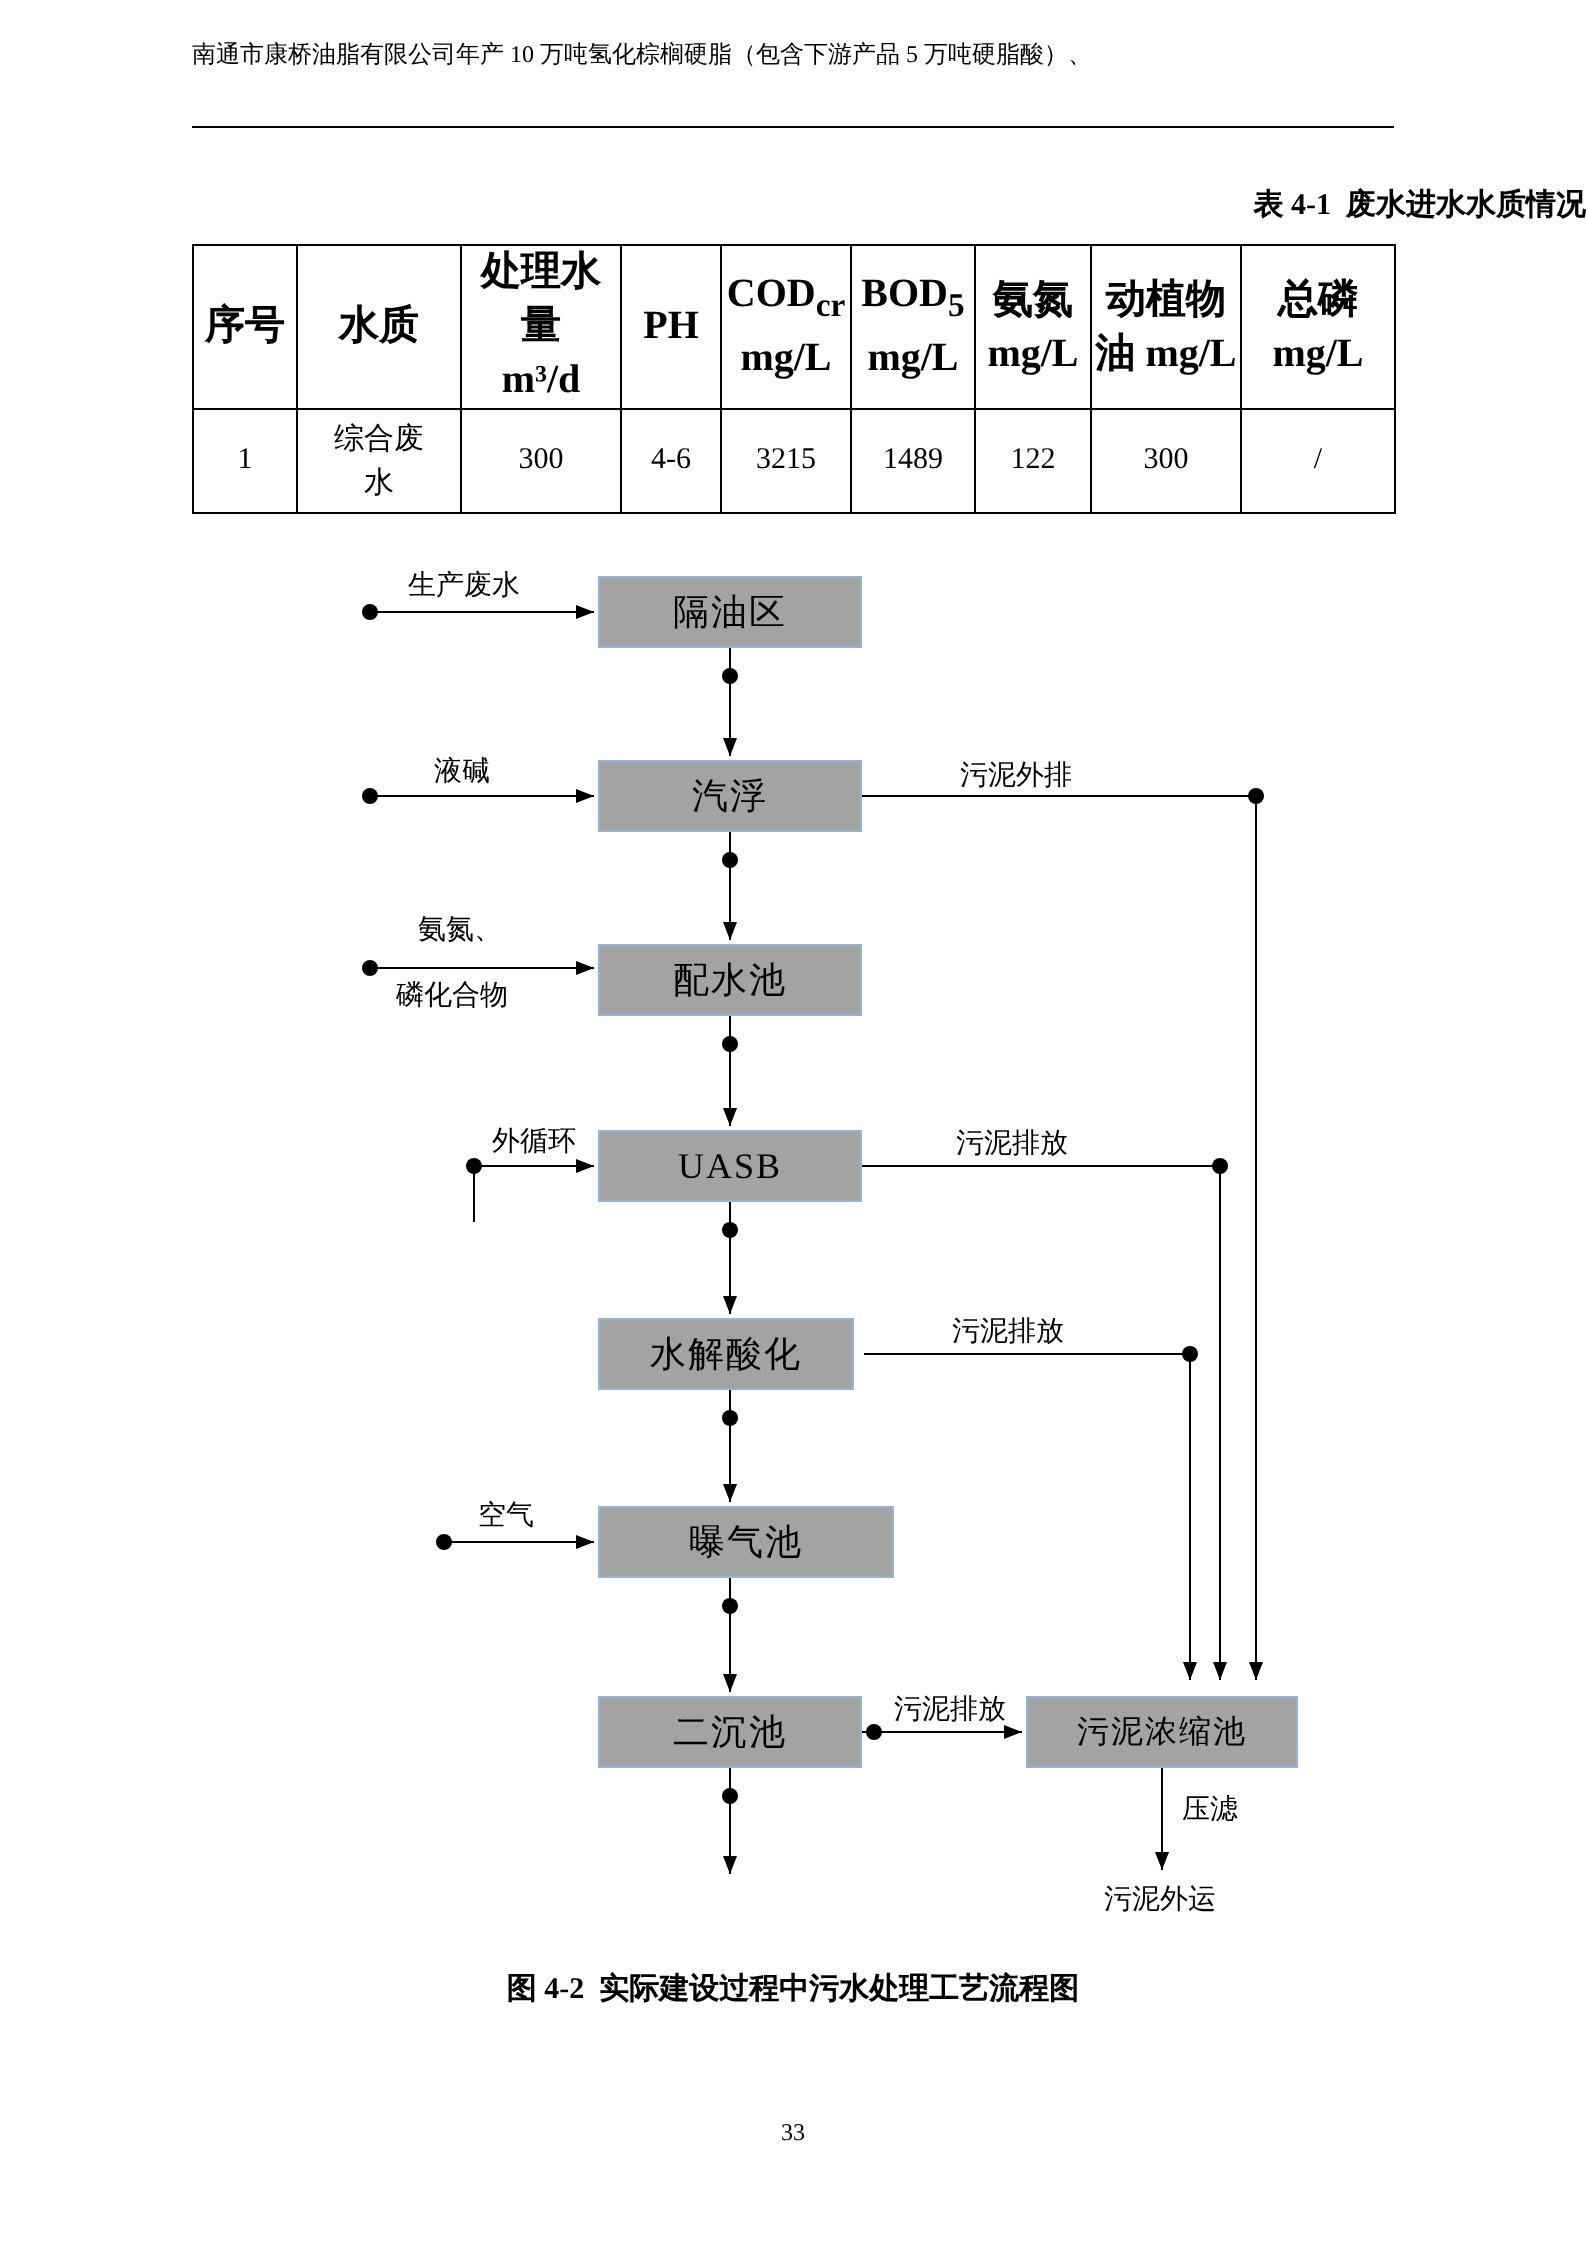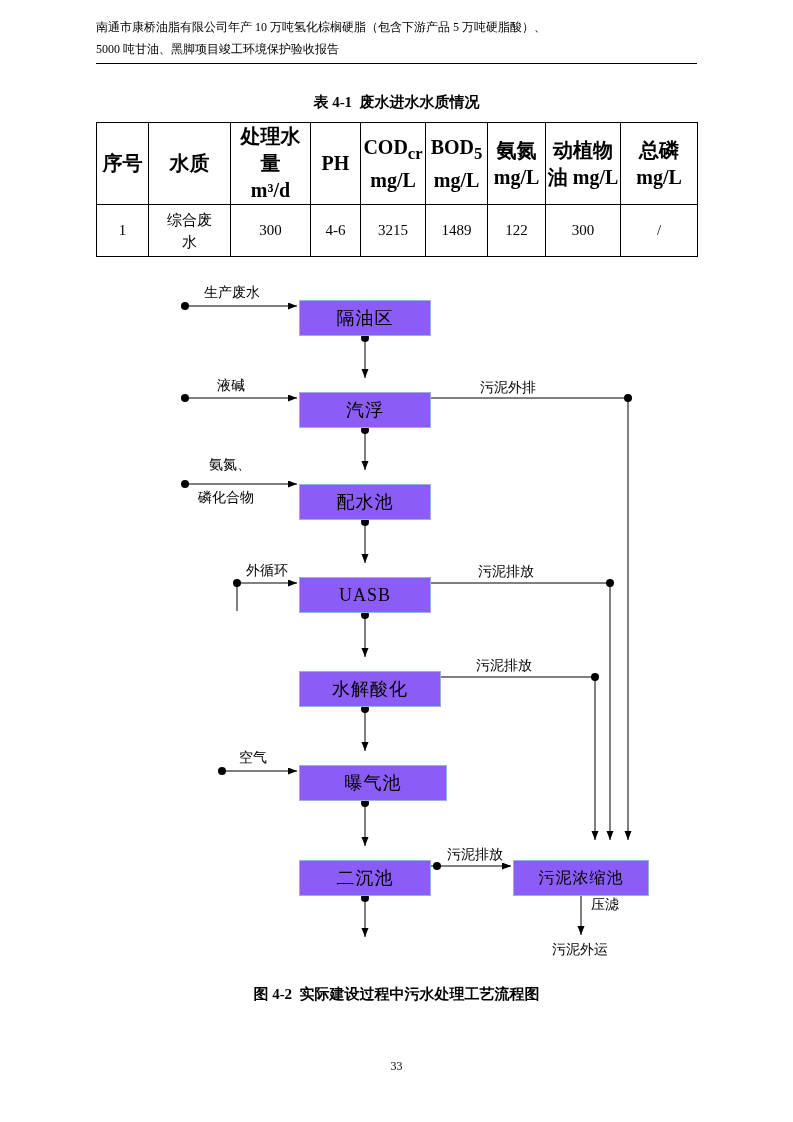--- a/index.html
+++ b/index.html
@@ -18,59 +18,58 @@
     position:absolute; left:96px; top:16px; width:601px;
     text-align:left; font-size:12px; line-height:22px;
   }
   .header-rule {
     position:absolute; left:96px; top:63px; width:601px;
     border-top:1px solid #000;
   }
   
   .tbl-title {
     position:absolute; left:0; top:93px; width:100%;
-    text-align:center; font-weight:bold; font-size:15px; white-space:pre;
+    text-align:right; font-weight:bold; font-size:15px; white-space:pre;
   }
   table.wq {
     position:absolute; left:96px; top:122px; width:601px;
     border-collapse:collapse; table-layout:fixed;
   }
   table.wq th, table.wq td {
     border:1px solid #000; text-align:center; vertical-align:middle;
   }
   table.wq th { font-weight:bold; font-size:20px; height:73px; }
   table.wq td { font-size:15px; height:52px; }
   .thl { line-height:27px; }
   .wrap-cell { padding:0 15px; word-break:break-all; line-height:22px; font-size:14px; }
   
   .connectors { position:absolute; left:0; top:0; pointer-events:none; }
   .fbox {
-    position:absolute; border:1px solid #95b3d7; background:#8b5cf6;
+    position:absolute; border:1px solid #95b3d7; background:#a3a3a3;
     display:flex; align-items:center; justify-content:center;
-    font-size:18px; letter-spacing:1px;margin-top:12px;
+    font-size:18px; letter-spacing:1px;
   }
   .flabel { position:absolute; font-size:14px; white-space:nowrap; }
   
   .fig-caption {
     position:absolute; left:0; top:985px; width:100%;
     text-align:center; font-weight:bold; font-size:15px; white-space:pre;
   }
   .page-num {
     position:absolute; left:0; top:1034px; width:100%;
     text-align:center; font-size:12px;margin-top:25px;
   }
 </style>
 </head>
 <body>
 
 <div class="page">
 
   <div class="doc-header">
     <div>南通市康桥油脂有限公司年产 10 万吨氢化棕榈硬脂（包含下游产品 5 万吨硬脂酸）、</div>
-    <div>5000 吨甘油、黑脚项目竣工环境保护验收报告</div>
   </div>
   <div class="header-rule"></div>
 
   <div class="tbl-title">表 4-1  废水进水水质情况</div>
 
   <table class="wq">
     <colgroup>
       <col style="width:52px">
         <col style="width:82px">
         <col style="width:80px">
@@ -183,21 +182,21 @@
         <circle cx="610" cy="583" r="4"></circle>
       <circle cx="595" cy="677" r="4"></circle>
         <circle cx="437" cy="866" r="4"></circle>
     </g>
   </svg>
 
   <div class="fbox" style="left:299px;top:288px;width:132px;height:36px">隔油区</div>
   <div class="fbox" style="left:299px;top:472px;width:132px;height:36px">配水池</div>
   <div class="fbox" style="left:299px;top:380px;width:132px;height:36px">汽浮</div>
   <div class="fbox" style="left:299px;top:565px;width:132px;height:36px">UASB</div>
-  <div class="fbox" style="left:299px;top:659px;width:142px;height:36px">水解酸化</div>
+  <div class="fbox" style="left:299px;top:659px;width:128px;height:36px">水解酸化</div>
   <div class="fbox" style="left:299px;top:753px;width:148px;height:36px">曝气池</div>
   <div class="fbox" style="left:299px;top:848px;width:132px;height:36px">二沉池</div>
   <div class="fbox" style="left:513px;top:848px;width:136px;height:36px;font-size:16px">污泥浓缩池</div>
 
   <div class="flabel" style="left:204px;top:284px">生产废水</div>
   <div class="flabel" style="left:217px;top:377px">液碱</div>
   <div class="flabel" style="left:209px;top:456px">氨氮、</div>
   <div class="flabel" style="left:198px;top:489px">磷化合物</div>
   <div class="flabel" style="left:246px;top:562px">外循环</div>
   <div class="flabel" style="left:239px;top:749px">空气</div>

